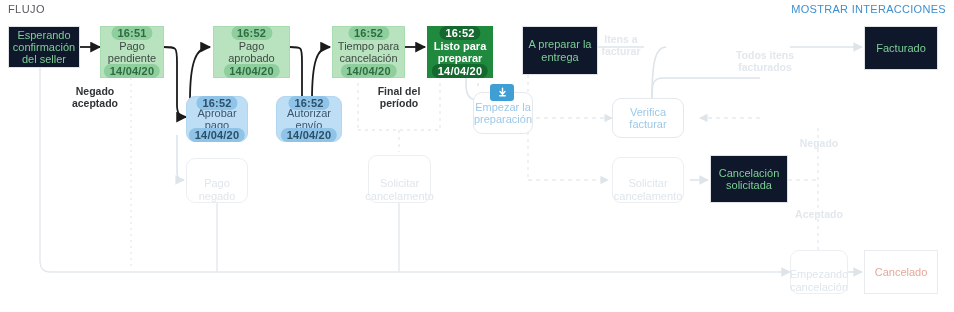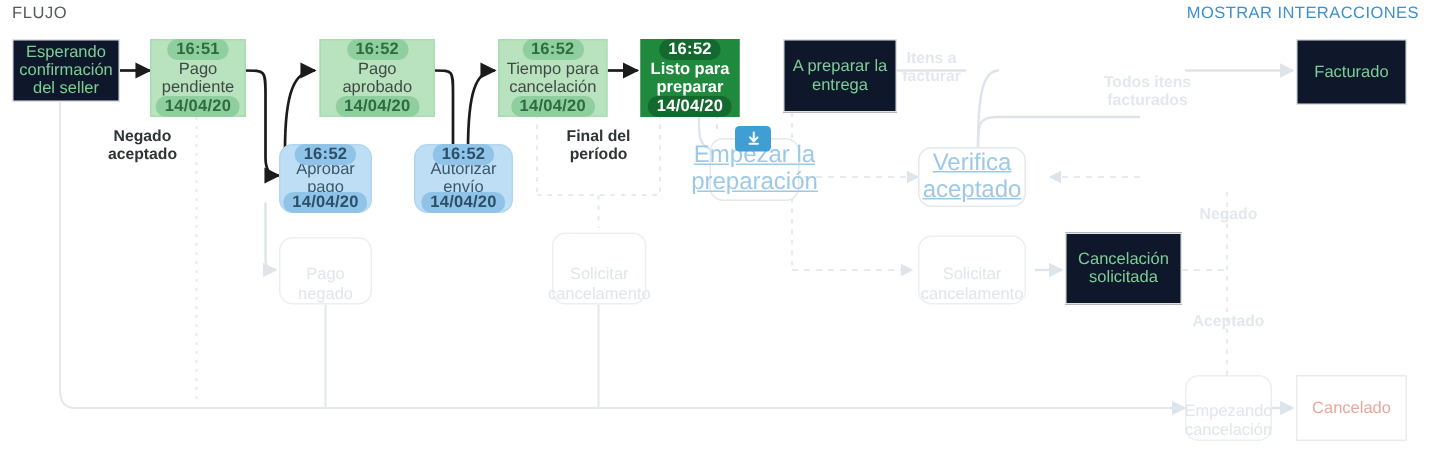--- a/index.html
+++ b/index.html
@@ -75,22 +75,21 @@
     border:1px solid #e9ecee;
     color:#e8a79b;
     font-size:11px;
   }
   
   .n-wblue{
     background:#ffffff;
     border:1px solid #e4e9ed;
     border-radius:9px;
     color:#9dc9e8;
-    font-size:16px;
-    text-decoration:underline;
+    font-size:11px;
   }
   
   .n-wfaint{
     background:#ffffff;
     border:1px solid #eceff1;
     border-radius:9px;
     color:#dfe6ec;
     font-size:11px;
     align-items:flex-end;
   }
@@ -275,21 +274,21 @@
 
   <div class="node n-wfaint" style="left:368px;top:155px;width:63px;height:48px;">
     <span class="lbl">Solicitar cancelamento</span>
   </div>
 
   <div class="node n-wgreen" style="left:522px;top:26px;width:76px;height:49px;">
     <span class="lbl">A preparar la entrega</span>
   </div>
 
   <div class="node n-wblue" style="left:612px;top:98px;width:72px;height:40px;">
-    <span class="lbl">Verifica aceptado</span>
+    <span class="lbl">Verifica facturar</span>
   </div>
 
   <div class="node n-wfaint" style="left:612px;top:157px;width:72px;height:46px;">
     <span class="lbl">Solicitar cancelamento</span>
   </div>
 
   <div class="node n-wgreen" style="left:710px;top:155px;width:78px;height:48px;">
     <span class="lbl">Cancelación solicitada</span>
   </div>
 

